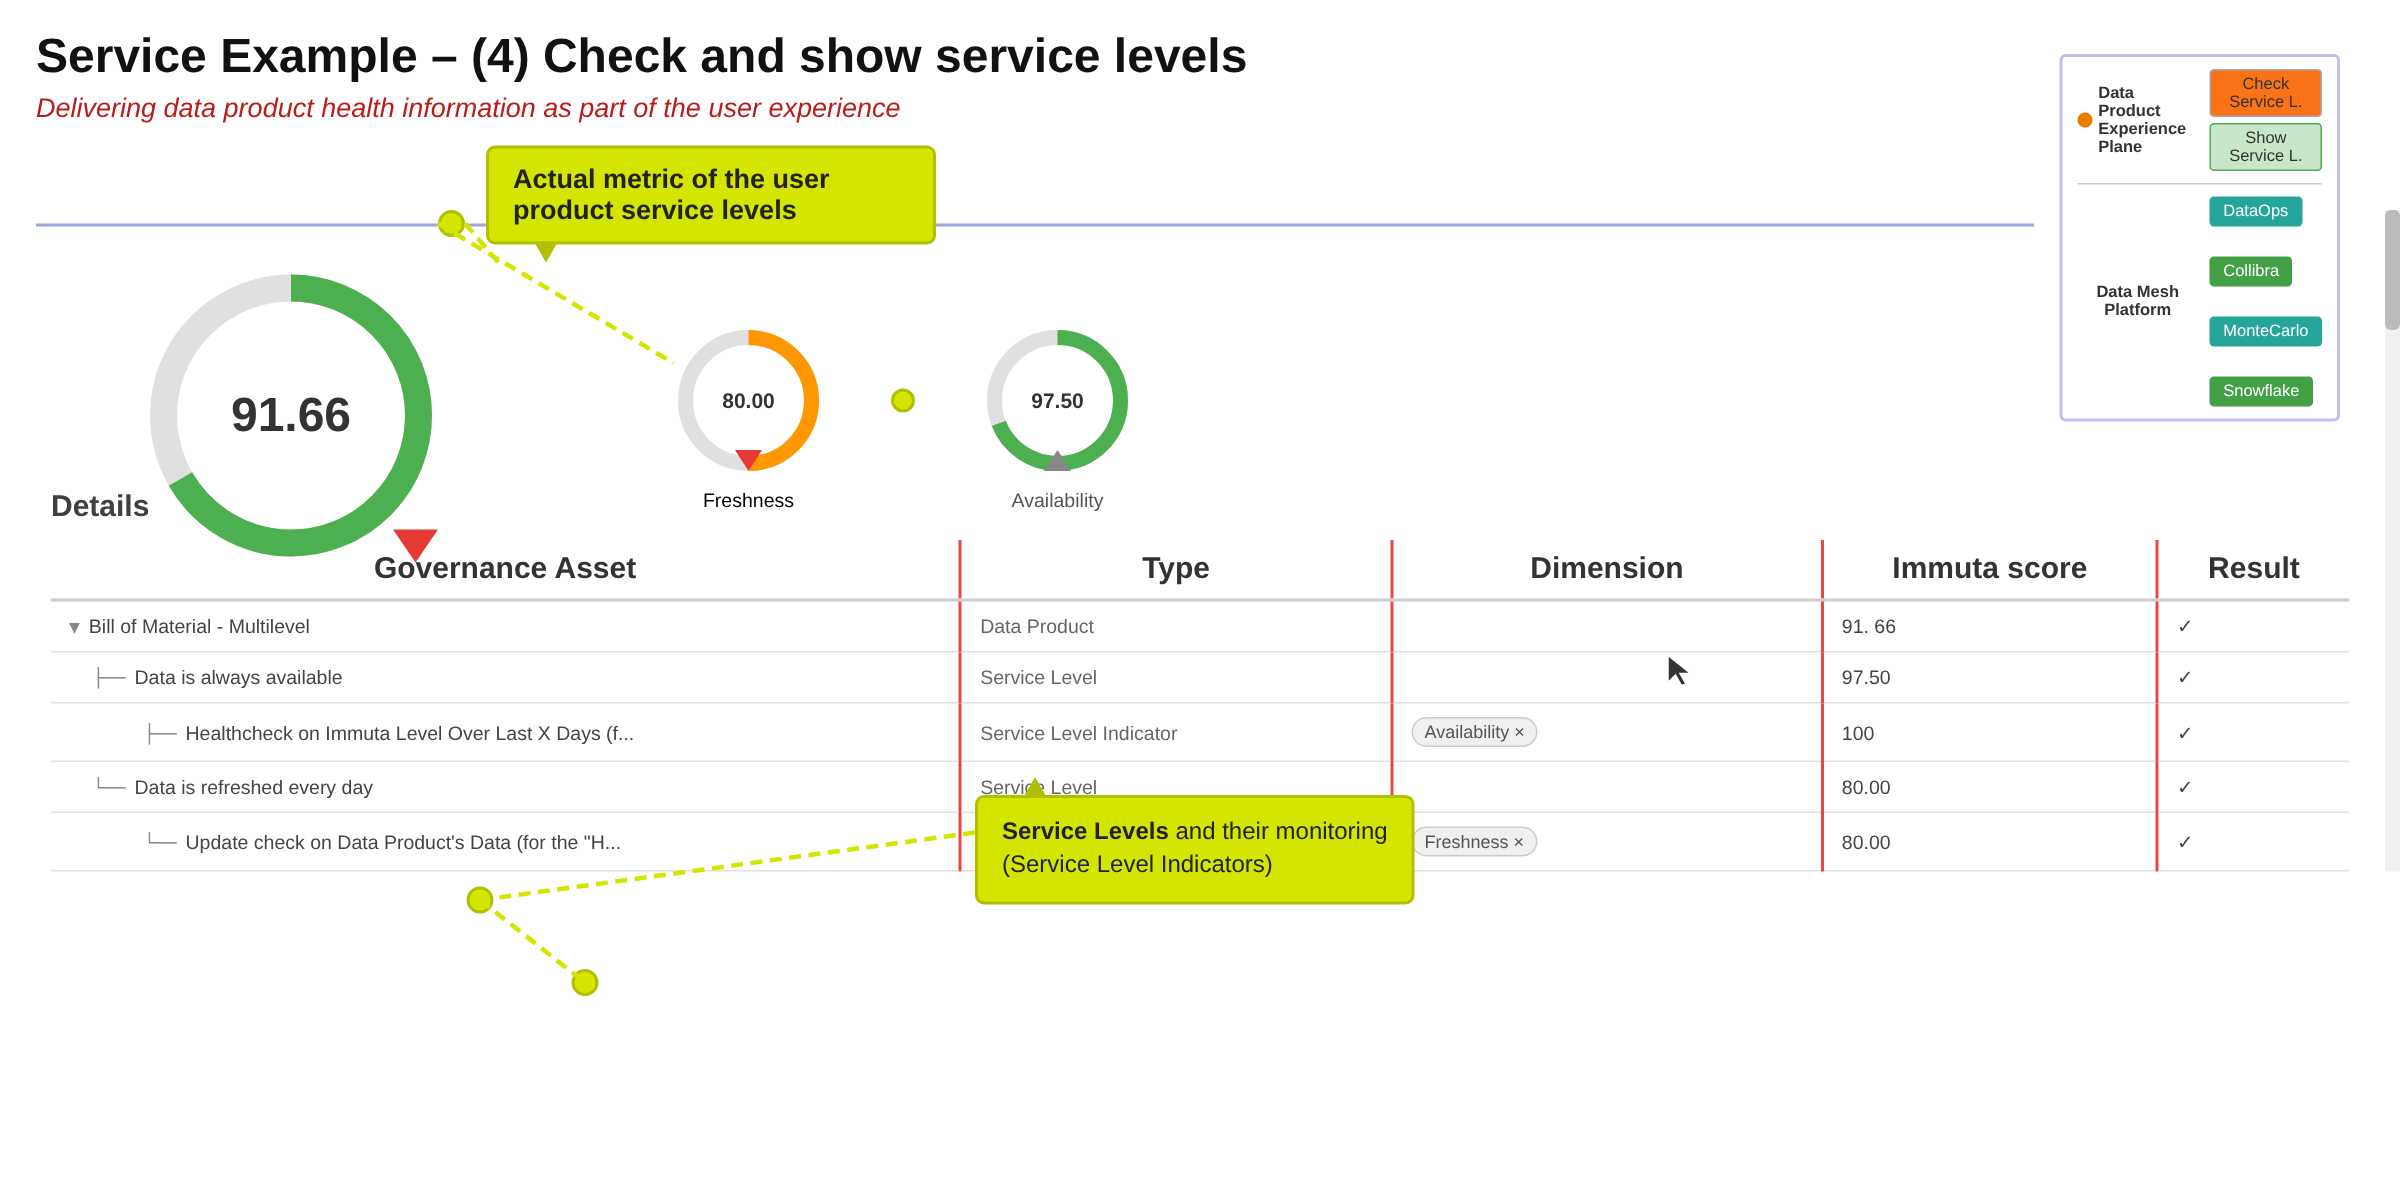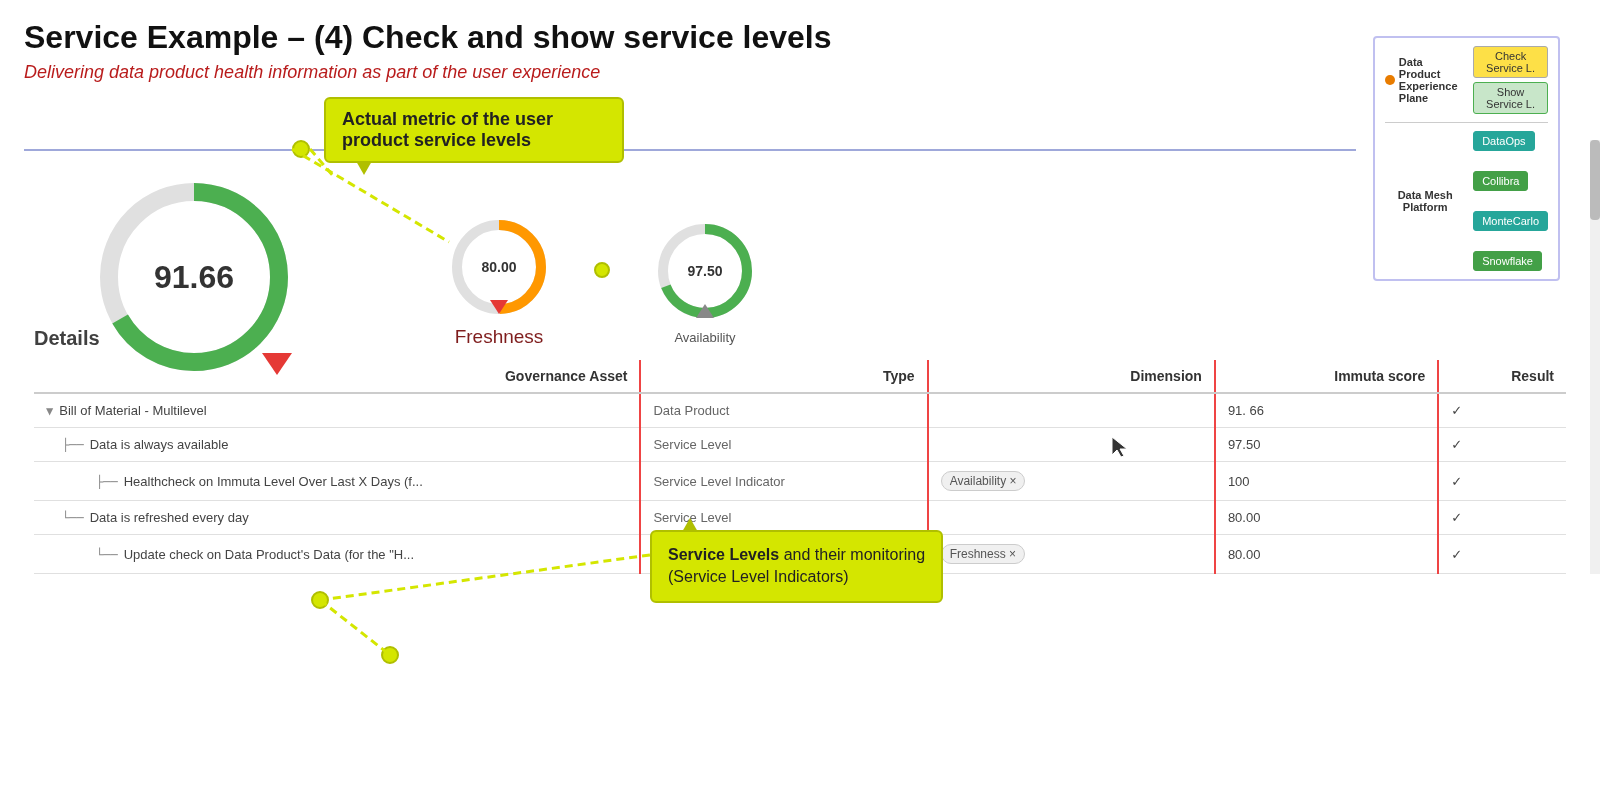--- a/index.html
+++ b/index.html
@@ -71,21 +71,21 @@
     }
 
     .orange-dot {
       width: 10px;
       height: 10px;
       background: #e87c00;
       border-radius: 50%;
     }
 
     .panel-btn {
-      background: #fde047;
+      background: #f97316;
       border: 1px solid #aaa;
       border-radius: 3px;
       padding: 3px 8px;
       font-size: 11px;
       cursor: pointer;
       color: #333;
     }
 
     .panel-btn.active {
       background: #c8e6c9;
@@ -166,24 +166,24 @@
       margin-bottom: 10px;
     }
 
     
     .data-table {
       width: 100%;
       border-collapse: collapse;
     }
 
     .data-table th {
-      font-size: 14px;
+      font-size: 20px;
       font-weight: 700;
       color: #333;
-      text-align: right;
+      text-align: center;
       padding: 8px 12px;
       border-bottom: 2px solid #ccc;
     }
 
     .data-table td {
       font-size: 13px;
       color: #444;
       padding: 9px 12px;
       border-bottom: 1px solid #e0e0e0;
     }
@@ -274,21 +274,21 @@
       <div style="position:relative;display:flex;flex-direction:column;align-items:center;">
         <div style="position:relative;width:110px;height:110px;">
           <svg width="110" height="110" viewBox="0 0 110 110">
             <circle cx="55" cy="55" r="42" fill="none" stroke="#e0e0e0" stroke-width="10"></circle>
             <circle cx="55" cy="55" r="42" fill="none" stroke="#ff9800" stroke-width="10" stroke-dasharray="197 264" stroke-dashoffset="66" transform="rotate(-90 55 55)"></circle>
           </svg>
           <div style="position:absolute;top:50%;left:50%;transform:translate(-50%,-50%);font-size:14px;font-weight:700;color:#333;">80.00</div>
           
           <div style="position:absolute;bottom:8px;left:50%;transform:translateX(-50%);width:0;height:0;border-left:9px solid transparent;border-right:9px solid transparent;border-top:14px solid #e53935;"></div>
         </div>
-        <div style="font-size:19px;color:#7f1d1d;margin-top:4px;">Freshness</div>
+        <div style="font-size:13px;color:#000000;margin-top:4px;">Freshness</div>
       </div>
 
       <div style="width:16px;height:16px;background:#d4e600;border:2px solid #b0bf00;border-radius:50%;margin-bottom:20px;"></div>
 
       <div style="position:relative;display:flex;flex-direction:column;align-items:center;">
         <div style="position:relative;width:110px;height:110px;">
           <svg width="110" height="110" viewBox="0 0 110 110">
             <circle cx="55" cy="55" r="42" fill="none" stroke="#e0e0e0" stroke-width="10"></circle>
             <circle cx="55" cy="55" r="42" fill="none" stroke="#4caf50" stroke-width="10" stroke-dasharray="248 264" stroke-dashoffset="66" transform="rotate(-90 55 55)"></circle>
           </svg>

